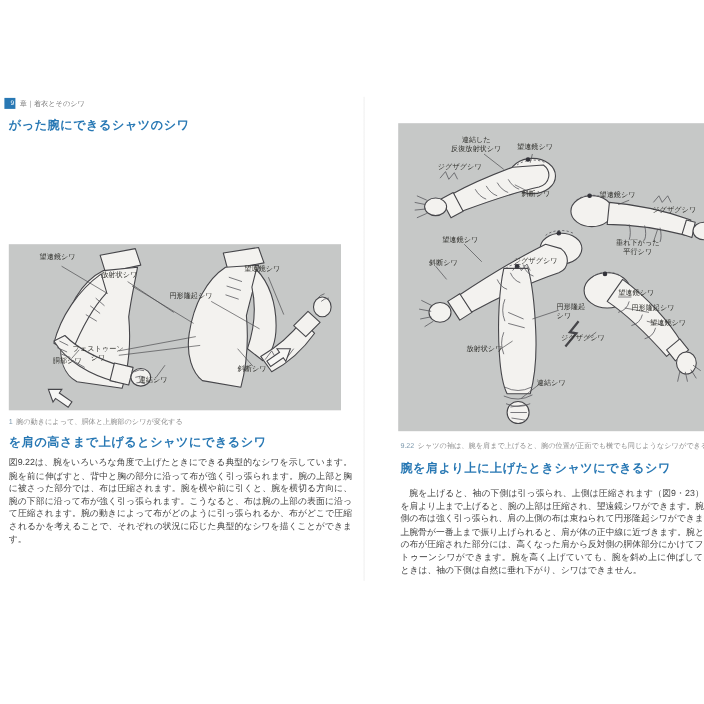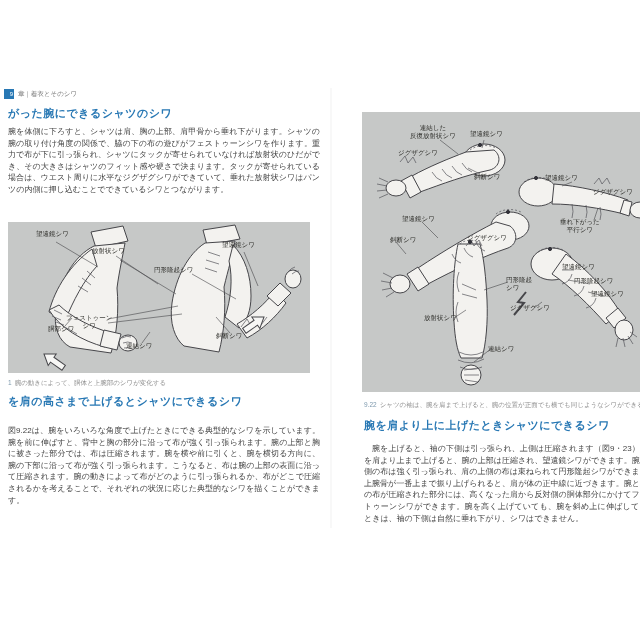--- a/index.html
+++ b/index.html
@@ -16,21 +16,21 @@
   .chip{display:inline-block;background:#2878b4;color:#fff;font-size:6px;line-height:10px;
         width:10px;height:10px;text-align:right;margin-left:-4px;padding-right:1px;box-sizing:border-box;}
   .h-blue{position:absolute;font-size:11px;font-weight:bold;color:#2878b4;letter-spacing:0.5px;margin:0;}
   .h1-left{left:0;top:106px;width:312px;}
   .h2-left{left:0;top:394px;width:312px;font-family:Liberation Mono, monospace;}
   .h-right{left:356px;top:418px;width:284px;}
   .body-p{position:absolute;font-size:8px;line-height:11.6px;color:#424242;text-align:justify;
           word-break:break-all;margin:0;}
   .p1{left:0;top:126px;width:312px;}
   .p2{left:0;top:185px;width:312px;}
-  .p3{left:0;top:415px;width:312px;margin-top:10px;}
+  .p3{left:0;top:415px;width:312px;}
   .p-right{left:356px;top:443px;width:292px;text-indent:8px;}
   .panel{position:absolute;background:#c6c8c7;}
   .panel-left{left:0;top:222px;width:302px;height:151px;}
   .panel-right{left:354px;top:112px;width:286px;height:280px;}
   .panel svg{position:absolute;left:0;top:0;}
   .fig-label{position:absolute;font-size:6.5px;line-height:7.5px;color:#2e2e2a;white-space:pre-line;}
   .fig-label.ctr{text-align:center;}
   .caption{position:absolute;font-size:6.5px;color:#8e8e8e;}
   .cap-left{left:0;top:379px;width:312px;}
   .cap-right{left:356px;top:401px;width:284px;}
@@ -42,21 +42,20 @@
 <div class="spread">
   <div class="gutter"></div>
 
   <div class="run-head">
     <span class="chip">9</span>
     <span>章｜着衣とそのシワ</span>
   </div>
 
   <h2 class="h-blue h1-left">がった腕にできるシャツのシワ</h2>
 
-  <p class="body-p p1">腕を体側に下ろすと、シャツは肩、胸の上部、肩甲骨から垂れ下がります。シャツの腕の取り付け角度の関係で、脇の下の布の遊びがフェストゥーンシワを作ります。重力で布が下に引っ張られ、シャツにタックが寄せられていなければ放射状のひだができ、その大きさはシャツのフィット感や硬さで決まります。タックが寄せられている場合は、ウエスト周りに水平なジグザグシワができていて、垂れた放射状シワはパンツの内側に押し込むことでできているシワとつながります。</p>
 
   <div class="panel panel-left">
     <svg width="302" height="151" viewBox="0 0 302 151">
       <g stroke="#46464a" stroke-width="1" fill="#f3f2ef" stroke-linejoin="round">
 
         <path d="M83,10 L115,4 L120,19 L88,26 Z"></path>
         <path d="M86,24 C66,34 52,58 48,86 C45,106 51,119 62,125 L103,131 C109,112 111,88 109,66 C111,50 115,33 117,21 Z"></path>
         <path d="M84,27 C63,42 47,66 41,90 L57,99 C65,79 76,58 89,44 Z"></path>
         <path d="M41,88 C52,106 74,119 97,125 L103,111 C83,105 63,95 51,83 Z"></path>
         <path d="M96,108 L113,112 L109,128 L92,124 Z"></path>

